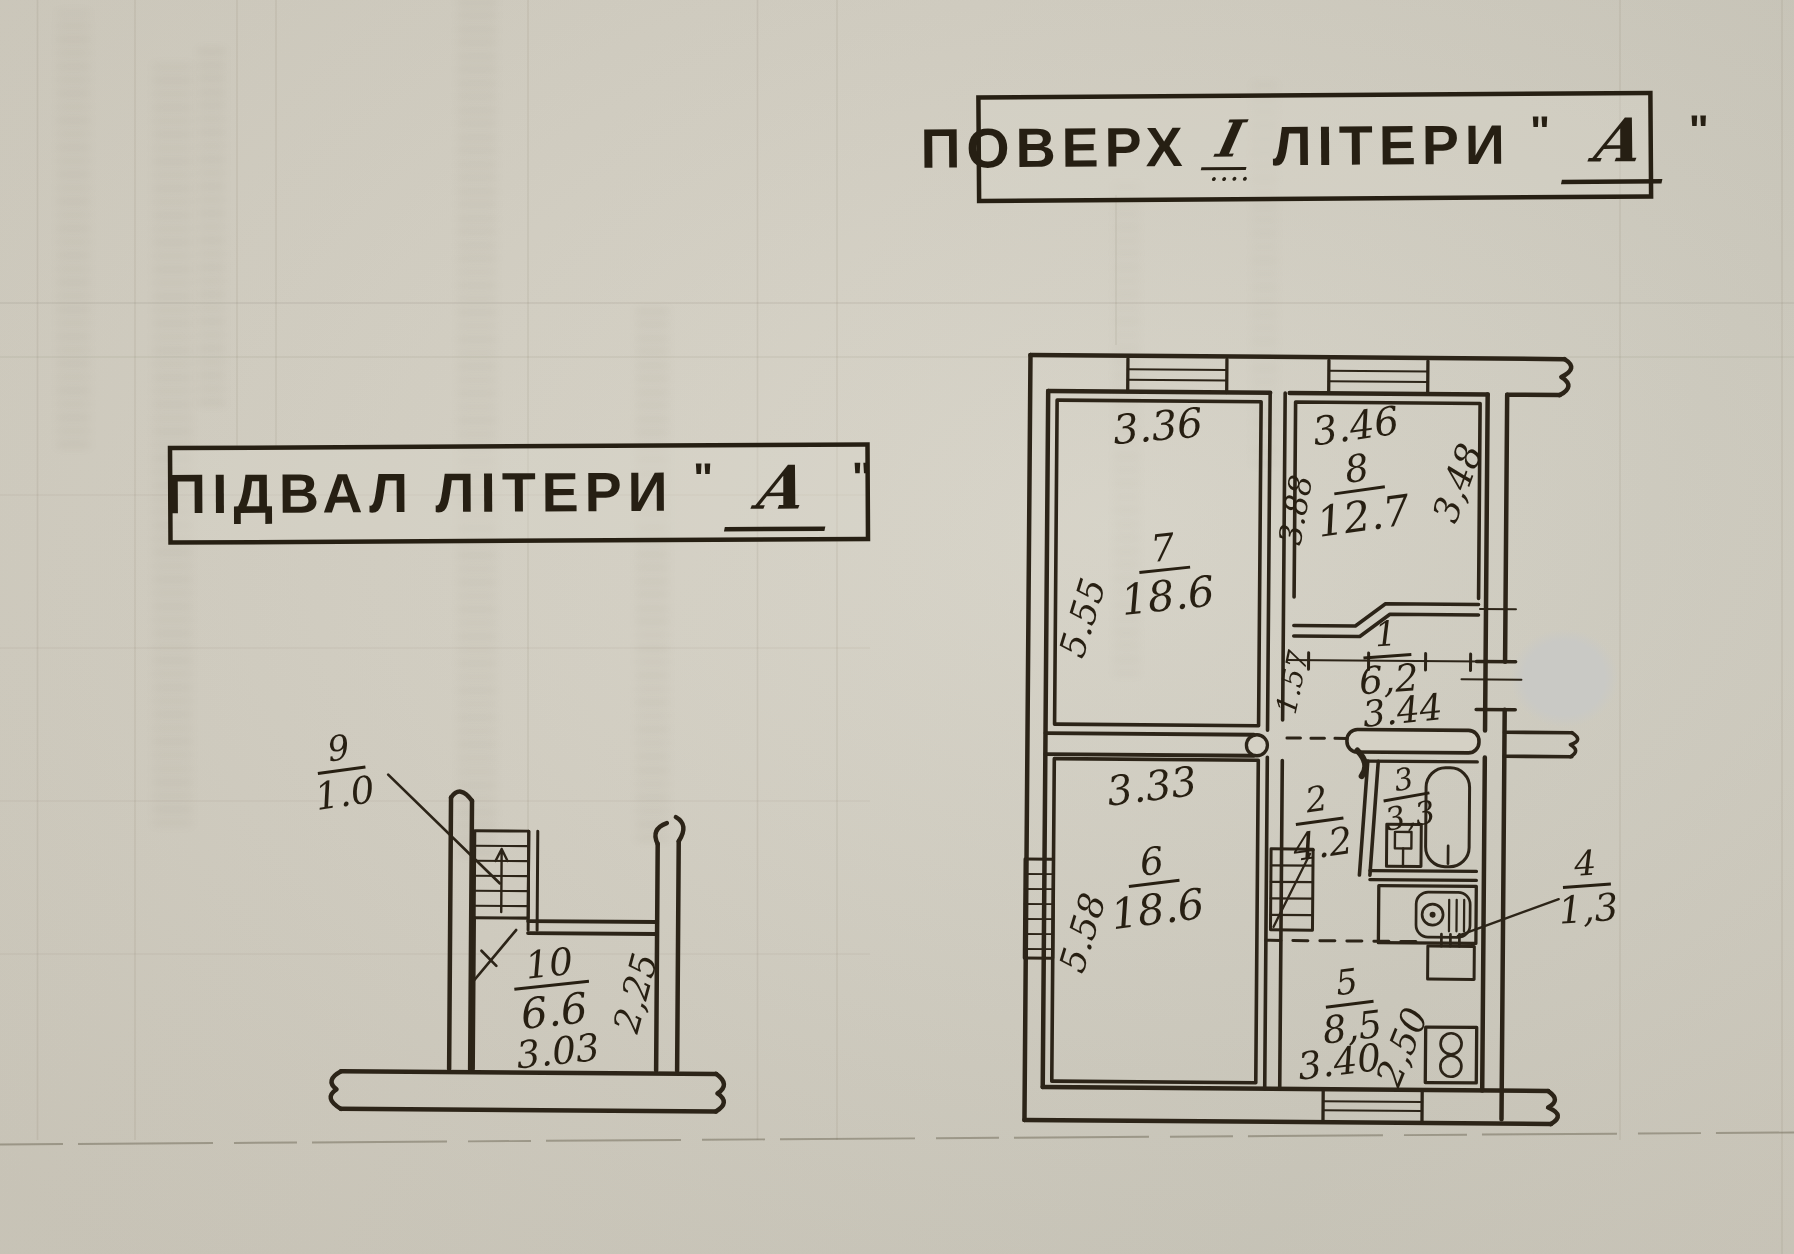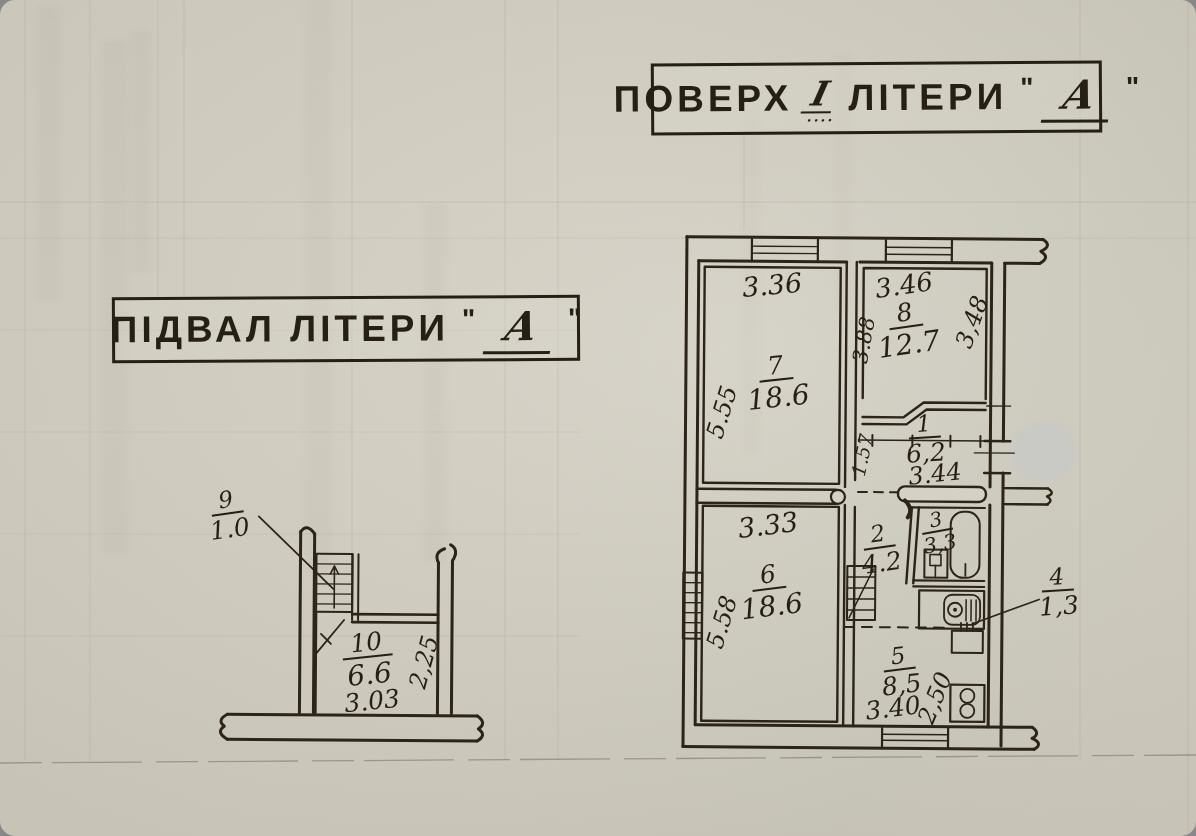--- a/index.html
+++ b/index.html
@@ -1,18 +1,18 @@
 <!DOCTYPE html>
 <html><head>
 <meta charset="utf-8">
 <style>
   html,body{margin:0;padding:0;background:#888;}
   .paper{position:relative;width:1196px;height:836px;overflow:hidden;
          background:linear-gradient(118deg,#d8d4c8 0%,#d5d1c5 40%,#cfccc0 78%,#d3cfc3 100%);
-         font-family:"Liberation Sans",sans-serif;border-radius:15px;}
+         font-family:"Liberation Sans",sans-serif;}
   .shade{position:absolute;pointer-events:none;}
   .smudge{position:absolute;filter:blur(3px);opacity:.12;
           background:repeating-linear-gradient(0deg,#776f5b 0 3px,transparent 3px 9px);}
   svg.lines{position:absolute;left:0;top:0;}
   .tbox{position:absolute;border:3.5px solid #261f13;box-sizing:border-box;
         display:flex;align-items:center;justify-content:center;gap:13px;
         color:#261f13;background:rgba(218,214,202,.35);}
   .tbox .w{font-size:37px;font-weight:600;letter-spacing:4px;white-space:nowrap;}
   .letterA{font-family:"DejaVu Serif",serif;font-style:italic;font-weight:600;font-size:40px;
            border-bottom:3px solid #261f13;padding:0 17px 2px;transform:skewX(-12deg);}

